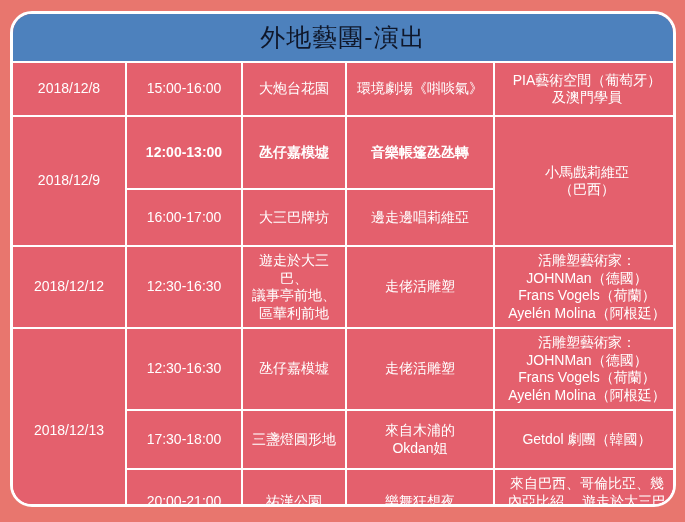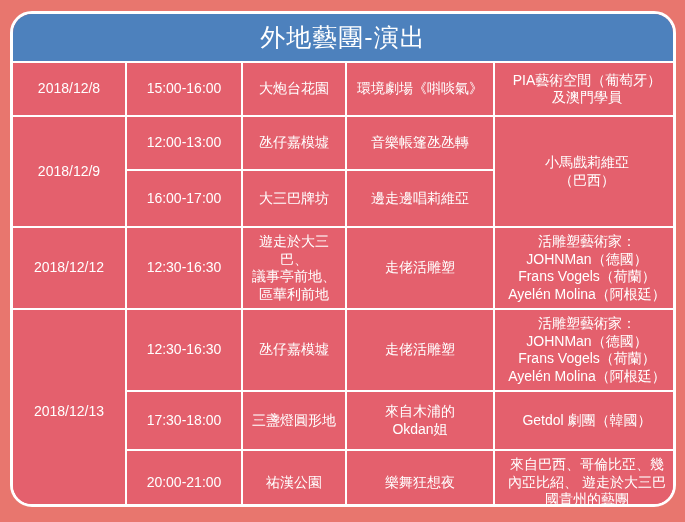--- a/index.html
+++ b/index.html
@@ -31,21 +31,21 @@
     box-sizing: border-box;
     border: 3px solid #ffffff;
     border-radius: 22px;
     overflow: hidden;
     background: #e4606d;
   }
 
   .title-bar {
     height: 47px;
     background: #4d81bd;
-    color: #ffffff;
+    color: #0f172a;
     display: flex;
     align-items: center;
     justify-content: center;
     font-size: 25px;
     letter-spacing: 1px;
     box-sizing: border-box;
   }
 
   table.sched {
     width: 100%;
@@ -73,21 +73,21 @@
   td.col-prog   { width: 148px; }
   td.col-artist { width: 185px; }
 
   td.artist-left {
     text-align: left;
     padding-left: 9px;
     padding-right: 6px;
   }
 
   td.tall-1 { height: 54px; }
-  td.tall-2 { height: 54px; }
+  td.tall-2 { height: 73px; font-weight: bold; }
   td.tall-3 { height: 66px; }
   td.tall-4 { height: 79px; }
   td.tall-5 { height: 57px; }
   td.tall-6 { height: 59px; }
 
   
   table.sched tr td:first-child { border-left: none; }
   table.sched tr td:last-child  { border-right: none; }
   table.sched tr:last-child td  { border-bottom: none; }
 

